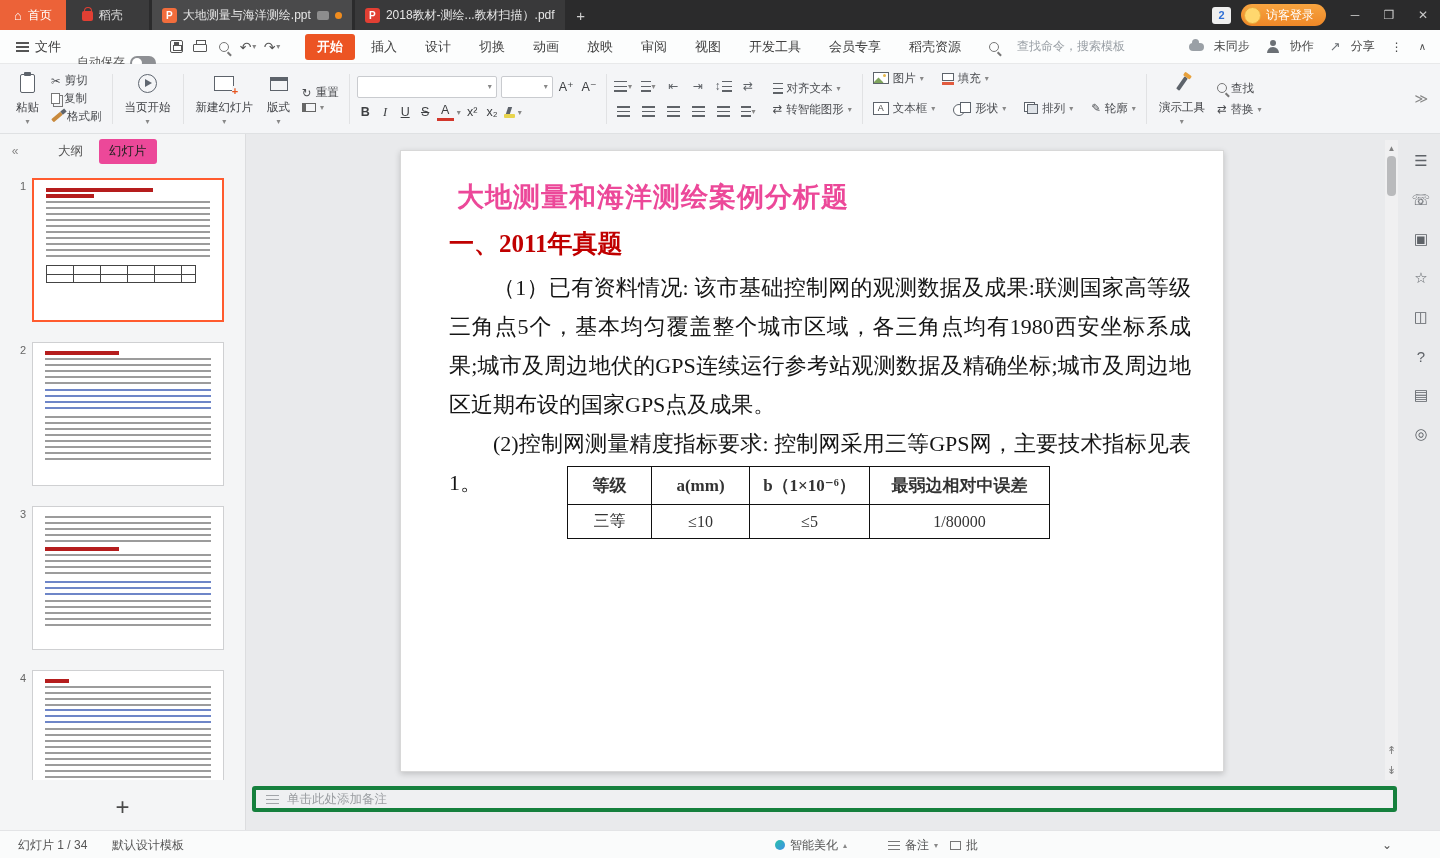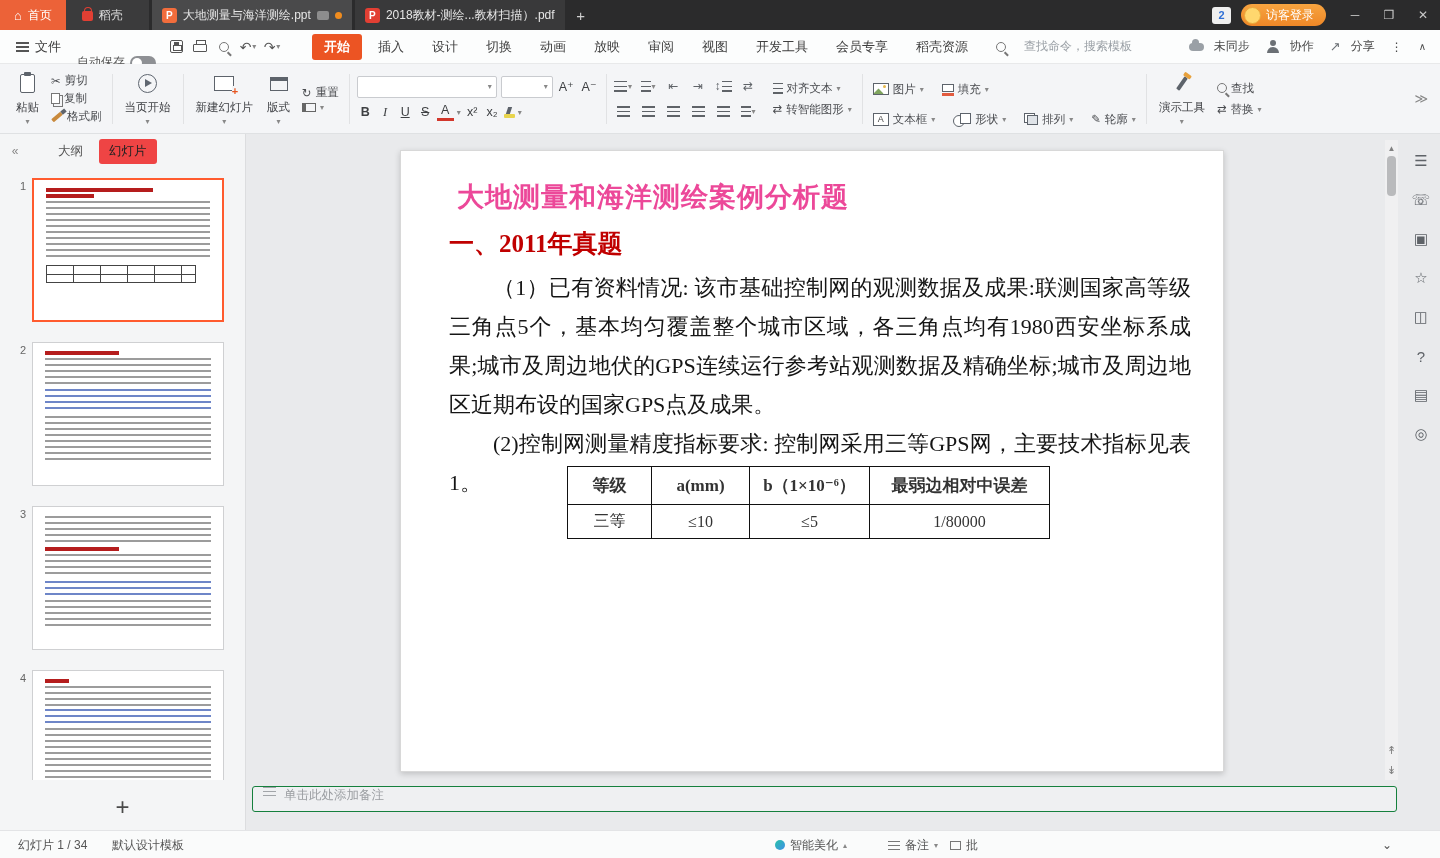--- a/index.html
+++ b/index.html
@@ -57,21 +57,21 @@
   .car { font-size:8px; color:#888; }
   .ic-save { width:13px; height:13px; border:1.4px solid #555; border-radius:2px; position:relative; }
   .ic-save::before { content:''; position:absolute; top:1px; left:3px; width:5px; height:3px; background:#555; }
   .ic-save::after { content:''; position:absolute; bottom:1px; left:2px; width:7px; height:4px; border:1px solid #555; }
   .ic-print { width:14px; height:8px; border:1.3px solid #555; border-radius:1px; position:relative; margin-top:2px; }
   .ic-print::before { content:''; position:absolute; top:-5px; left:2px; width:8px; height:4px;
                       border:1.3px solid #555; border-bottom:none; }
   .mag { width:10px; height:10px; border:1.5px solid #777; border-radius:50%; position:relative; flex:none; }
   .mag::after { content:''; position:absolute; right:-4px; bottom:-4px; width:5px; height:1.6px;
                 background:#777; transform:rotate(45deg); }
-  .menus { display:flex; align-items:center; gap:4px; margin-left:28px; }
+  .menus { display:flex; align-items:center; gap:4px; margin-left:21px; }
   .menu-item { padding:4px 12px; border-radius:3px; }
   .menu-item.active { background:#ec5423; color:#fff; font-weight:bold; }
   .mb-search { margin-left:16px; display:flex; align-items:center; gap:18px; color:#9aa0a6; font-size:12px; }
   .mb-right { margin-left:auto; display:flex; align-items:center; gap:16px; font-size:12px;
               color:#4a4a4a; padding-right:6px; }
   .mb-chip { display:flex; align-items:center; gap:10px; }
   .ic-cloud { width:15px; height:8px; background:#9aa0a6; border-radius:8px; position:relative; }
   .ic-cloud::before { content:''; position:absolute; left:3px; top:-4px; width:7px; height:7px;
                       background:#9aa0a6; border-radius:50%; }
   .ic-person { width:14px; height:13px; position:relative; }
@@ -130,30 +130,30 @@
   .ic-tb { width:16px; height:13px; border:1.2px solid #5d636b; font-size:9px; display:flex;
            align-items:center; justify-content:center; color:#444; background:#fff; }
   .ic-shapes { width:18px; height:13px; position:relative; }
   .ic-shapes::before { content:''; position:absolute; left:0; top:2px; width:10px; height:10px; border:1.2px solid #5d636b; border-radius:50%; background:#fff; }
   .ic-shapes::after { content:''; position:absolute; right:0; top:0; width:9px; height:9px; border:1.2px solid #5d636b; background:#fff; }
   .ic-arrange { width:14px; height:12px; position:relative; }
   .ic-arrange::before { content:''; position:absolute; left:0; top:0; width:9px; height:8px; border:1.2px solid #5d636b; background:#fff; }
   .ic-arrange::after { content:''; position:absolute; right:0; bottom:0; width:9px; height:8px; border:1.2px solid #5d636b; background:#dfe3e8; }
   .ic-wand { width:4px; height:15px; background:#5d636b; transform:rotate(35deg); position:relative; border-radius:1px; }
   .ic-wand::after { content:''; position:absolute; top:-4px; left:-2px; width:8px; height:4px; background:#e8a13c; border-radius:1px; }
-  .crow { display:flex; align-items:flex-end; gap:12px; height:26px; }
+  .crow { display:flex; align-items:flex-start; gap:12px; height:26px; }
   .ribbon-more { margin-left:auto; color:#888; font-size:13px; padding:0 8px; align-self:center; }
 
   
   .leftpanel { position:absolute; top:134px; left:0; width:246px; bottom:28px;
                background:#f4f5f6; border-right:1px solid #dcdddf; }
   .panel-tabs { height:34px; display:flex; align-items:center; font-size:12.5px; color:#555; }
   .collapse { width:30px; text-align:center; color:#888; font-size:12px; }
   .ptab { padding:4px 10px; border-radius:3px; margin-left:18px; }
-  .ptab.active { background:#ef4444; color:#222; margin-left:6px; }
+  .ptab.active { background:#ec4899; color:#222; margin-left:6px; }
   .thumbs { position:absolute; top:34px; left:0; right:0; bottom:50px; overflow:hidden; padding-top:10px; }
   .trow { display:flex; gap:6px; margin-bottom:20px; padding-left:8px; }
   .tnum { width:18px; text-align:right; font-size:11px; color:#666; padding-top:2px; flex:none; }
   .tcard { width:192px; height:144px; background:#fff; border:1px solid #cfd0d2; flex:none;
            padding:6px 2px; overflow:hidden; }
   .tcard.selected { border:2px solid #ff5b2e; }
   .t-rl { height:4px; background:#b51d1d; margin:2px 10px; }
   .w60 { width:58%; } .w28 { width:26%; } .w44 { width:40%; } .w14 { width:13%; }
   .t-lines { margin:3px 10px;
              background:repeating-linear-gradient(to bottom,#9c9c9c 0 2px,transparent 2px 6px); }
@@ -174,21 +174,21 @@
   .s-title { font-size:27px; font-weight:bold; color:#ec4899; margin:2px 0 12px 8px; letter-spacing:1px; }
   .s-heading { font-size:25px; font-weight:bold; color:#c00000; margin:0 0 8px 0; }
   .s-p { font-size:22px; line-height:39px; color:#151515; text-align:justify;
          text-indent:2em; width:742px; }
   .s-table { border-collapse:collapse; margin:-36px 0 0 118px; text-align:center; }
   .s-table th { border:1.6px solid #111; font-size:17px; font-weight:bold; padding:7px 10px; }
   .s-table td { border:1.6px solid #111; font-size:16px; padding:6px 10px; }
   .c1{min-width:84px;} .c2{min-width:98px;} .c3{min-width:120px;} .c4{min-width:180px;}
 
   .notesbar { position:absolute; left:6px; top:652px; width:1145px; height:26px; background:#eff0f2;
-              border:1px solid #15803d; border-radius:3px; display:flex; 
+              border:4px solid #15803d; border-radius:3px; display:flex; align-items:center;
               gap:8px; padding:0 10px; color:#9a9da1; font-size:12.5px; }
   .ic-notes { width:13px; height:9px;
               background:repeating-linear-gradient(to bottom,#a2a5a9 0 1.5px,transparent 1.5px 4px); }
 
   .vscroll { position:absolute; right:42px; top:6px; width:13px; height:640px; background:#f0f0f1;
              display:flex; flex-direction:column; align-items:center; }
   .sarrow { height:16px; display:flex; align-items:center; justify-content:center;
             color:#808080; font-size:8px; width:100%; }
   .sarrow.dbl { font-size:11px; height:20px; }
   .sthumb { width:9px; height:40px; background:#b9babc; border-radius:4px; }

